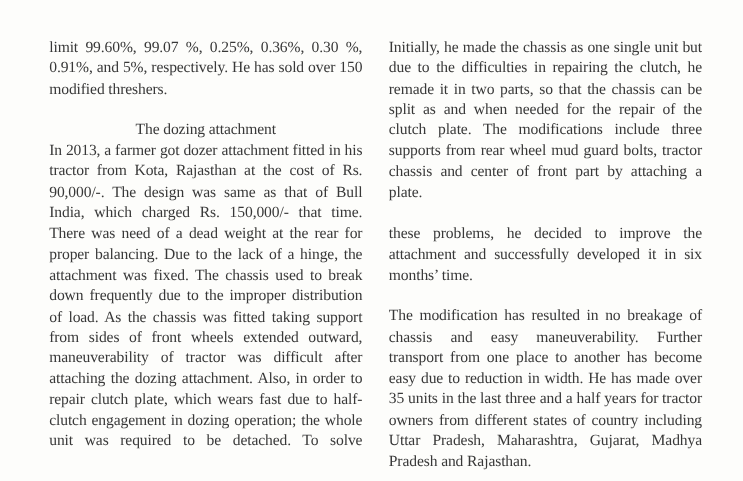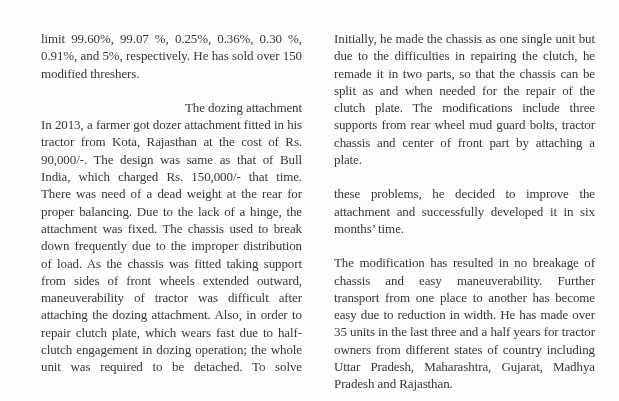--- a/index.html
+++ b/index.html
@@ -11,21 +11,21 @@
     height: 401px;
     background: #fdfdfb;
     overflow: hidden;
   }
   .page {
     box-sizing: border-box;
     width: 619px;
     height: 401px;
     padding: 30px 32px 0 41px;
     display: flex;
-    gap: 32px;
+    gap: 22px;
     font-family: "Liberation Serif", "DejaVu Serif", serif;
     font-size: 13px;
     line-height: 17.3px;
     letter-spacing: -0.1px;
     color: #383838;
     overflow: hidden;
   }
   .column {
     width: 261px;
     flex: 0 0 261px;
@@ -39,21 +39,21 @@
     
     text-align-last: justify;
     margin-bottom: 0;
     font-family: Liberation Serif, serif;
   }
   .section-heading {
     margin: 0;
     font-weight: normal;
     font-size: 13px;
     line-height: 17.3px;
-    text-align: right;
+    text-align: center;
   }
 </style>
 </head>
 <body>
 
 <div class="page">
 
   <div class="column">
     <p class="para">limit 99.60%, 99.07 %, 0.25%, 0.36%, 0.30 %, 0.91%, and 5%, respectively. He has sold over 150 modified threshers.</p>
     <p class="section-heading">The dozing attachment</p>

